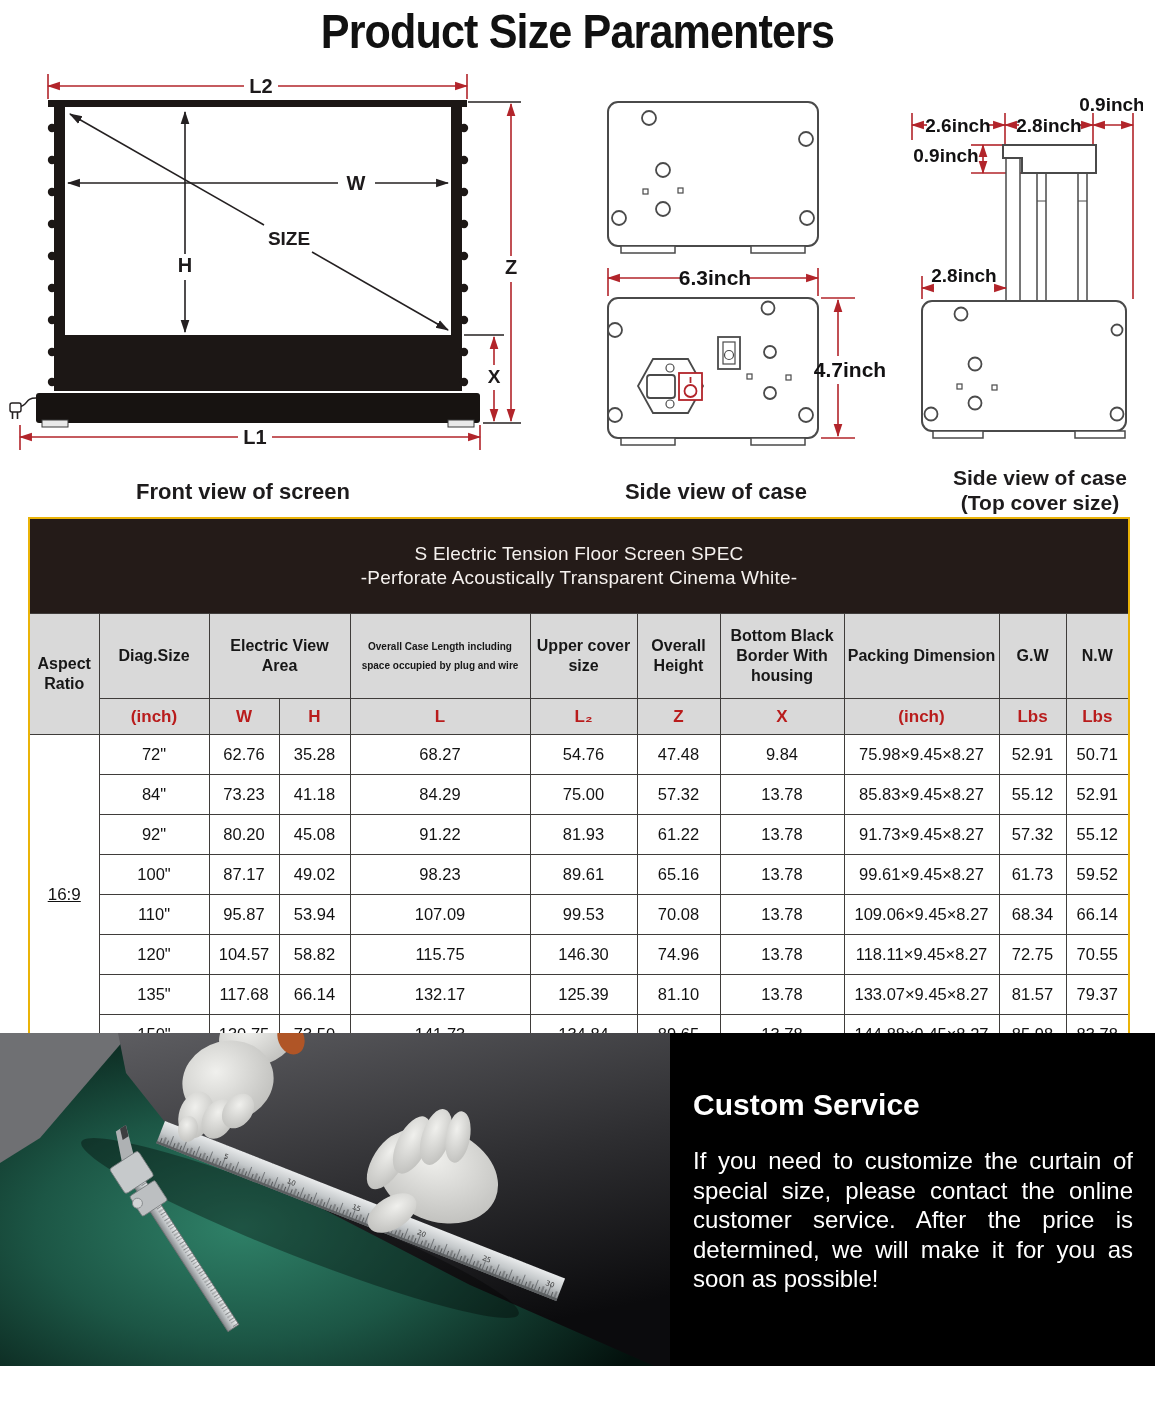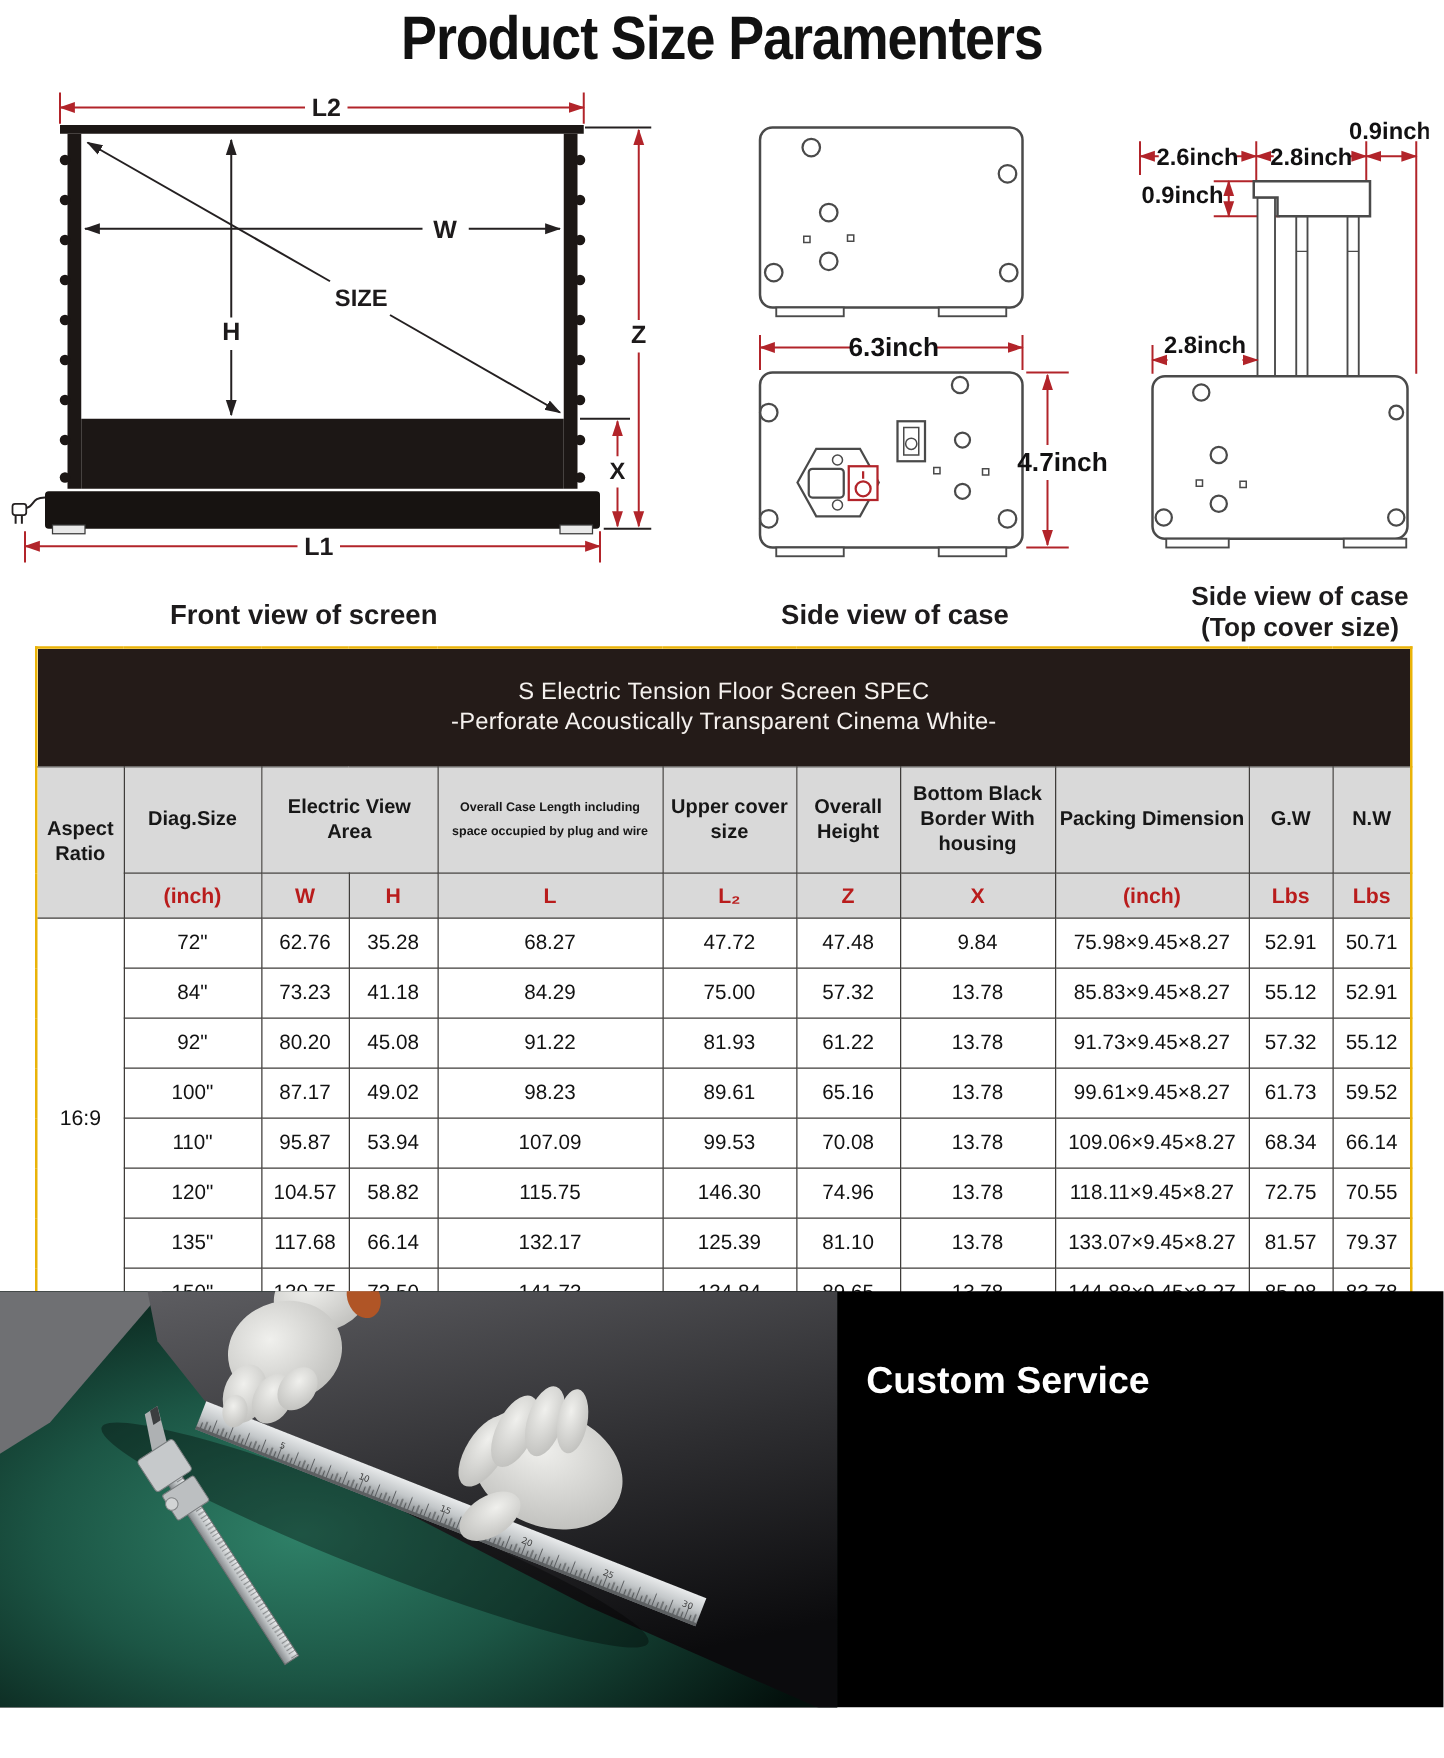--- a/index.html
+++ b/index.html
@@ -34,21 +34,21 @@
   table.spec{position:absolute;left:28px;top:517px;width:1100px;table-layout:fixed;
              border-collapse:collapse;border:2px solid #eab308;}
   table.spec th,table.spec td{border:1px solid #3f3c3a;text-align:center;vertical-align:middle;
              padding:1px 2px;overflow:hidden;}
   th.band{background:#241b18;color:#f5f1ee;height:92px;border-bottom:2px solid #161311;}
   .band div{font-size:19px;font-weight:500;line-height:24px;letter-spacing:.2px;}
   tr.h1 th{height:82px;font-size:16px;font-weight:600;line-height:20px;background:#d9d9d9;color:#171717;}
   tr.h1 th:nth-child(4){font-size:10px;line-height:19px;}
   tr.h2 th{height:33px;font-size:17px;font-weight:600;background:#d9d9d9;color:#b91c1c;}
   table.spec tbody td{height:37px;font-size:16.5px;color:#121212;background:#fff;}
-  table.spec td.aspect{font-size:17px;}
+  table.spec td.aspect{font-size:17px;text-decoration:underline;}
   
   .bottom{position:absolute;left:0;top:1033px;width:1155px;height:373px;background:#000;}
   .photo{position:absolute;left:0;top:0;width:670px;height:373px;display:block;}
   .service{position:absolute;left:693px;top:55px;width:440px;color:#fff;}
   .service-h{font-size:30px;font-weight:700;margin:0 0 24px 0;}
   .service-p{font-size:24px;line-height:29.5px;margin:0;text-align:justify;}
 </style>
 </head>
 <body>
 
@@ -323,21 +323,21 @@
         <th>Lbs</th>
       </tr>
     </thead>
     <tbody>
         <tr>
           <td rowspan="8" class="aspect">16:9</td>
           <td>72"</td>
           <td>62.76</td>
           <td>35.28</td>
           <td>68.27</td>
-          <td>47.72</td>
+          <td>54.76</td>
           <td>47.48</td>
           <td>9.84</td>
           <td>75.98×9.45×8.27</td>
           <td>52.91</td>
           <td>50.71</td>
         </tr>
         <tr>
           <td>84"</td>
           <td>73.23</td>
           <td>41.18</td>
@@ -499,16 +499,17 @@
         <ellipse cx="388" cy="128" rx="15" ry="32" transform="rotate(32 388 128)"></ellipse>
         <ellipse cx="412" cy="112" rx="15" ry="31" transform="rotate(26 412 112)"></ellipse>
         <ellipse cx="436" cy="104" rx="14" ry="29" transform="rotate(18 436 104)"></ellipse>
         <ellipse cx="458" cy="104" rx="12" ry="26" transform="rotate(10 458 104)"></ellipse>
         <ellipse cx="392" cy="180" rx="16" ry="27" transform="rotate(58 392 180)"></ellipse>
       </g>
     </svg>
 
     <div class="service">
       <div class="service-h">Custom Service</div>
+      <p class="service-p">If you need to customize the curtain of special size, please contact the online customer service. After the price is determined, we will make it for you as soon as possible!</p>
     </div>
   </div>
 
 </div>
 
 </body></html>

